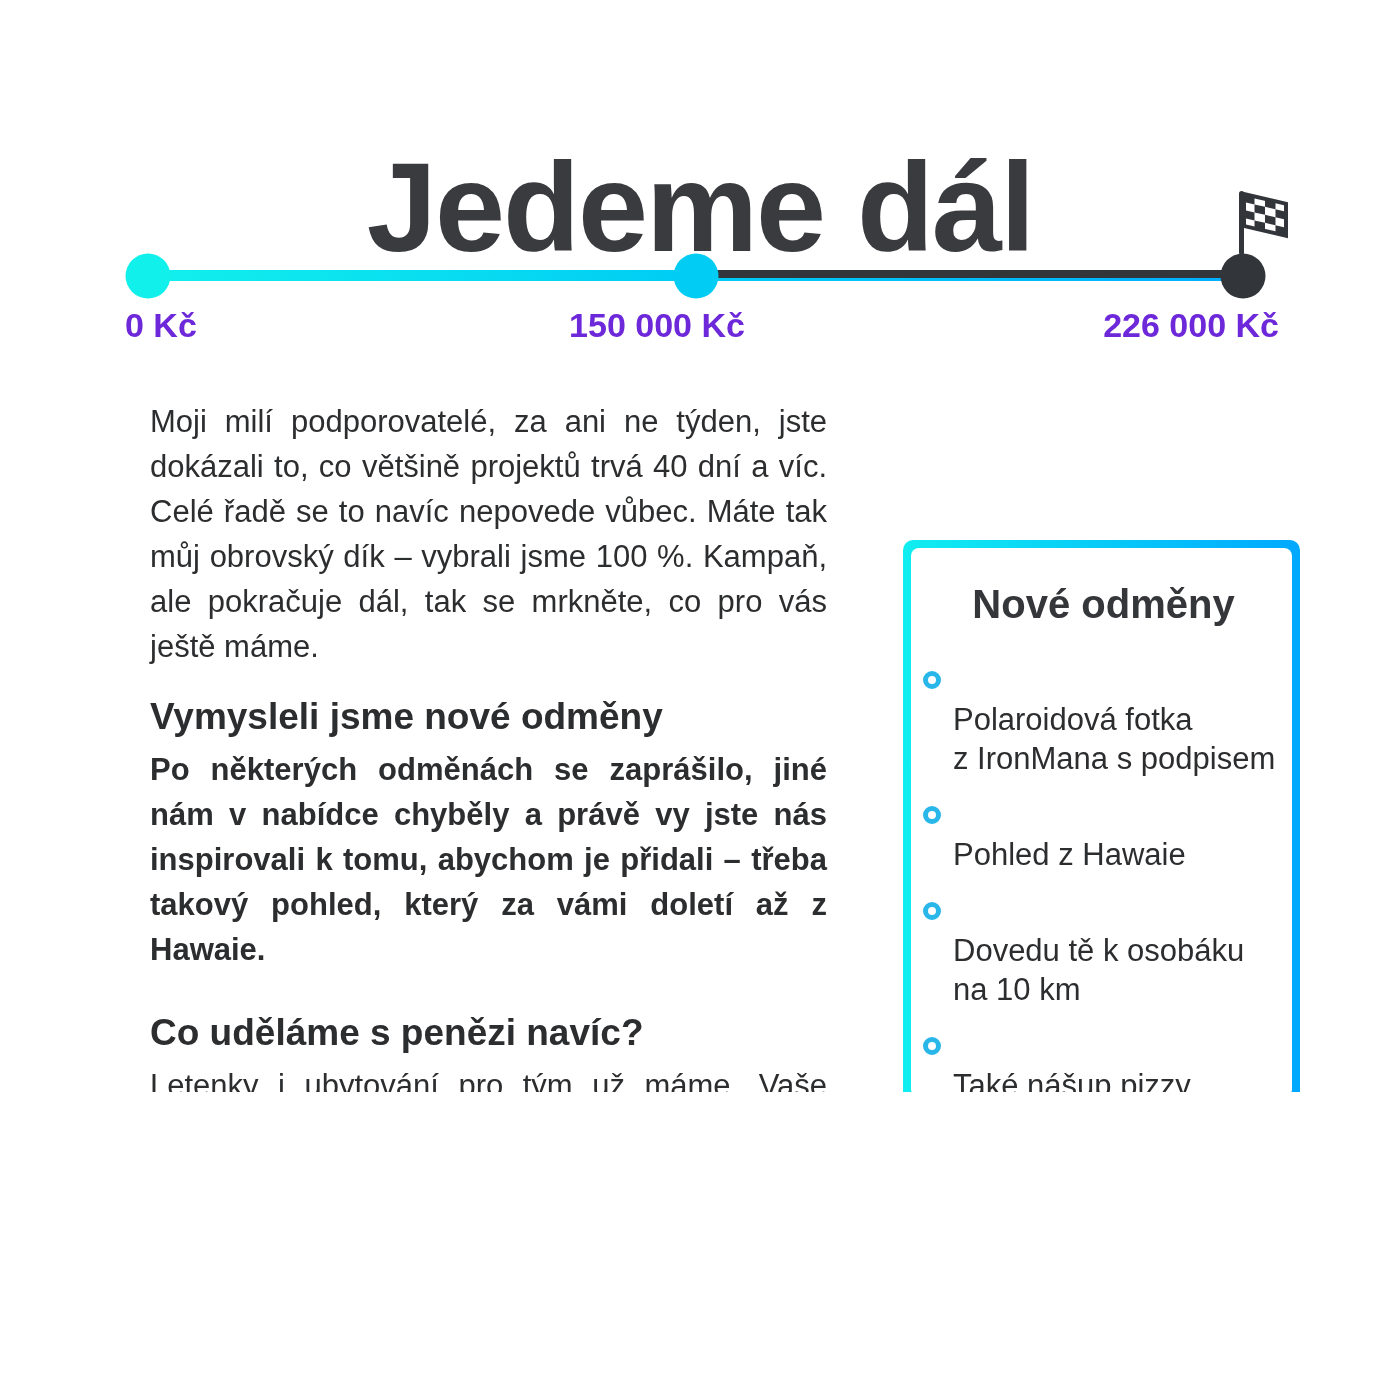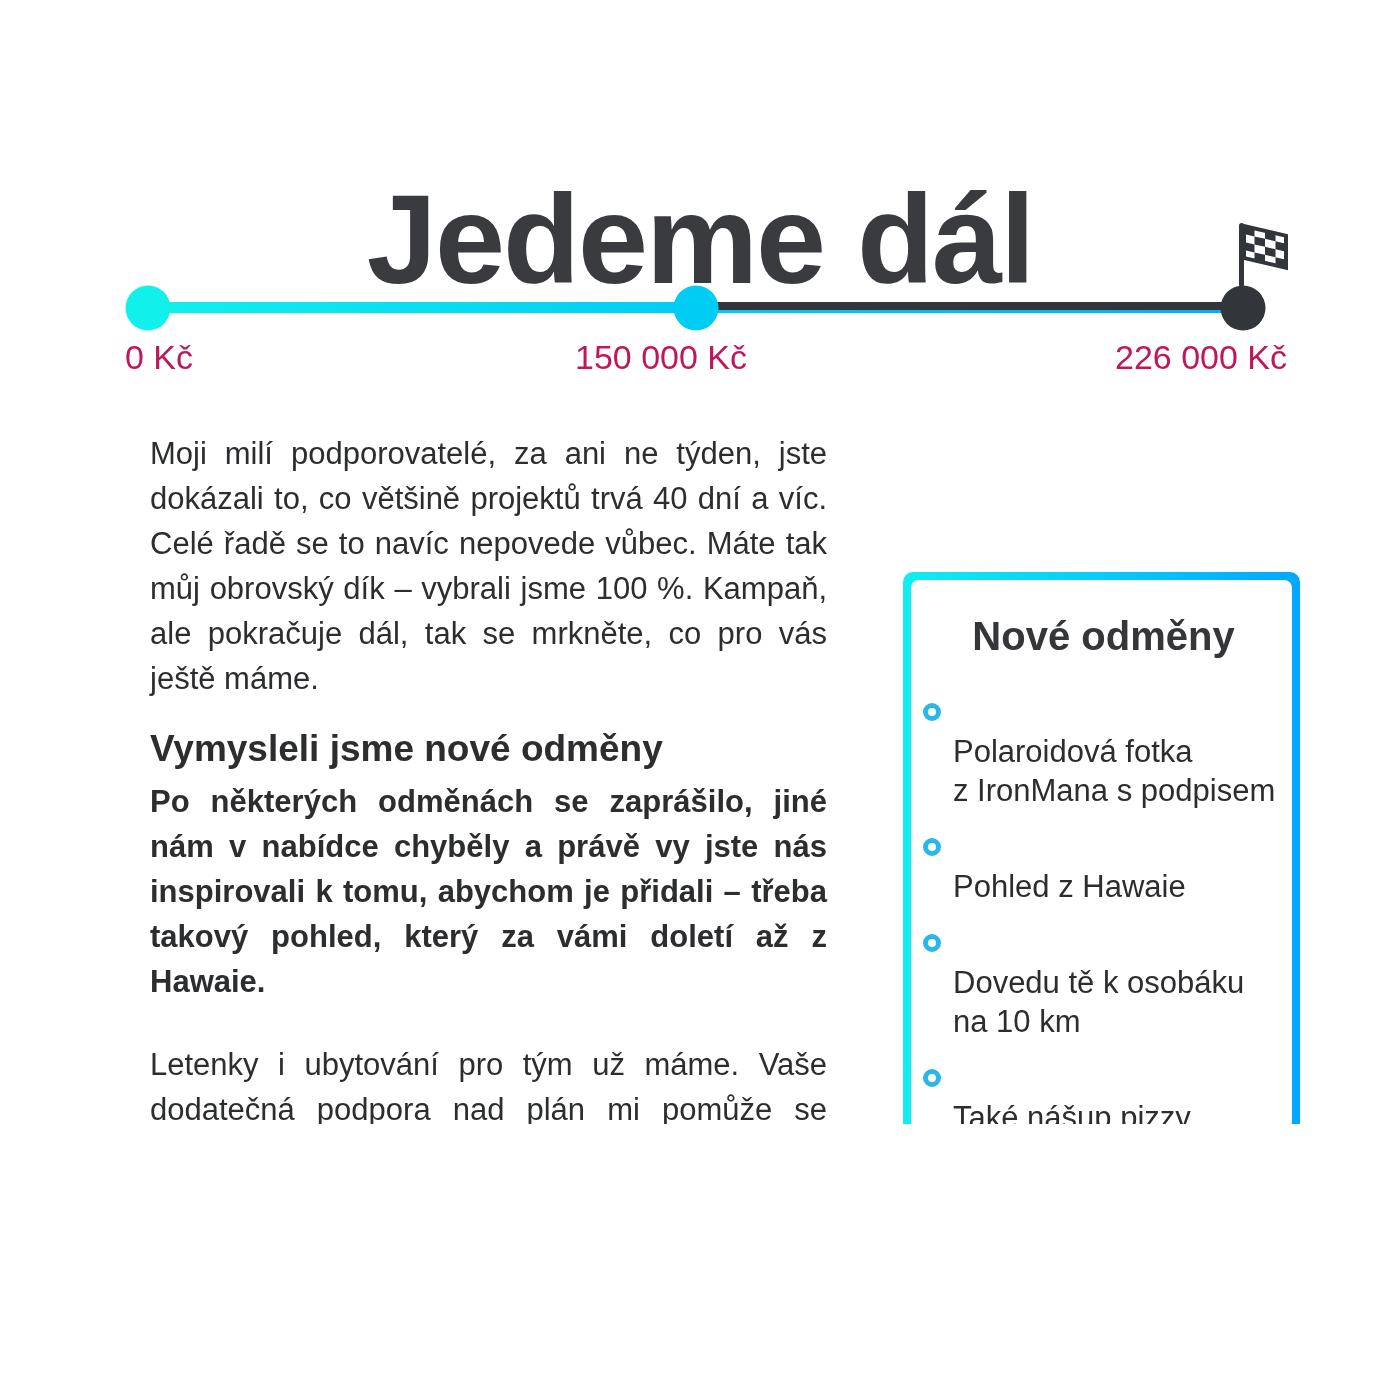--- a/index.html
+++ b/index.html
@@ -4,21 +4,20 @@
 <style>
   html, body { margin: 0; padding: 0; background: #ffffff; }
   #canvas {
     position: relative;
     width: 1400px;
     height: 1092px;
     background: #ffffff;
     overflow: hidden;
     font-family: "Liberation Sans", sans-serif;
     color: #2c2d2f;
-    margin-top: 32px;
   }
 
   
   .page-title {
     position: absolute;
     top: 58px;
     left: 0;
     width: 100%;
     text-align: center;
     font-size: 126px;
@@ -63,26 +62,26 @@
   .flag {
     position: absolute;
     left: calc(100% - 4px);
     top: -62px;
   }
 
   
   .labels {
     position: absolute;
     left: 125px;
-    right: 113px;
+    right: 121px;
     top: 306px;
     height: 44px;
     font-size: 34px;
-    font-weight: 400;
-    color: #be185d;
+    font-weight: 700;
+    color: #6d28d9;
   }
   .label-start { position: absolute; left: 0; top: 0; }
   .label-mid   { position: absolute; left: calc(50% - 45px); top: 0; transform: translateX(-50%); white-space: nowrap; }
   .label-goal  { position: absolute; right: 0; top: 0; white-space: nowrap; }
 
   
   .col-left {
     position: absolute;
     left: 150px;
     top: 399px;
@@ -200,20 +199,21 @@
     <span class="label-mid">150 000 Kč</span>
     <span class="label-goal">226 000 Kč</span>
   </div>
 
   <div class="col-left">
     <p class="para-intro">Moji milí podporovatelé, za ani ne týden, jste dokázali to, co většině projektů trvá 40 dní a víc. Celé řadě se to navíc nepovede vůbec. Máte tak můj obrovský dík – vybrali jsme 100 %. Kampaň, ale pokračuje dál, tak se mrkněte, co pro vás ještě máme.</p>
 
     <h2 class="sec-heading">Vymysleli jsme nové odměny</h2>
     <p class="para-sec1">Po některých odměnách se zaprášilo, jiné nám v nabídce chyběly a právě vy jste nás inspirovali k tomu, abychom je přidali – třeba takový pohled, který za vámi doletí až z Hawaie.</p>
 
+    <h2 class="sec-heading">Co uděláme s penězi navíc?</h2>
     <p>Letenky i ubytování pro tým už máme. Vaše dodatečná podpora nad plán mi pomůže se maximálně připravit na mistrovství s tím, že jako moct zvolnit v práci. Prostě jako profík. Také nám umožní zajistit lepší techniku pro natáčení dokumentu a zajistit super prostory, kde se všichni po návratu potkáme.</p>
   </div>
 
   <div class="rewards-box">
     <div class="rewards-inner">
       <h3 class="rewards-title">Nové odměny</h3>
       <ul class="rewards-list">
 
           <li>
             <span class="bullet-ring"></span><span>Polaroidová fotka

